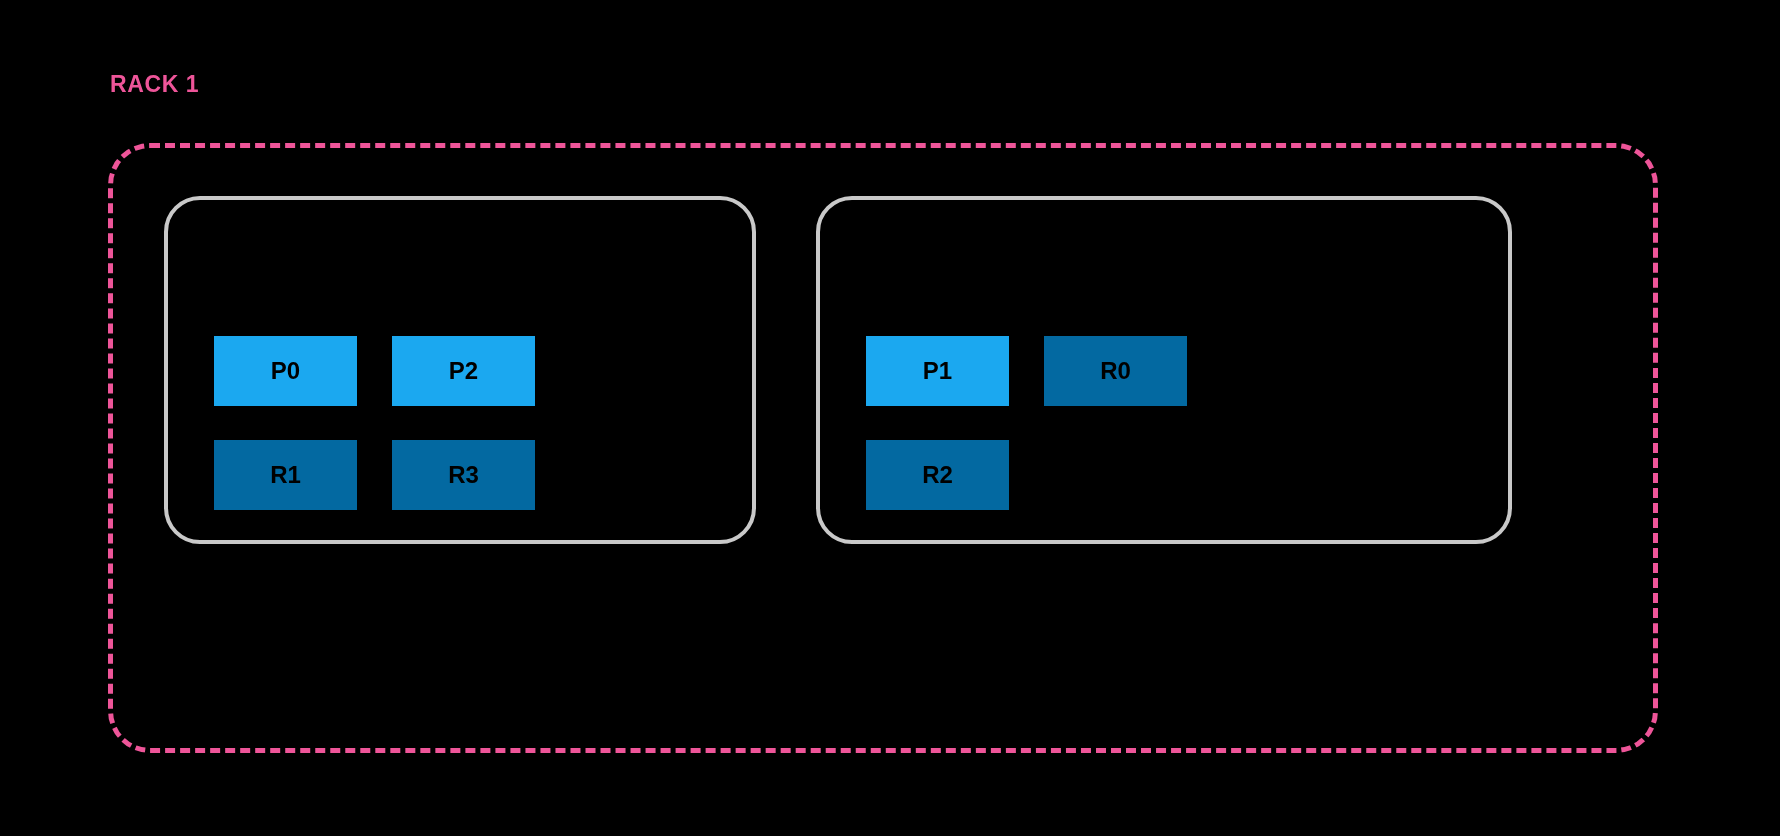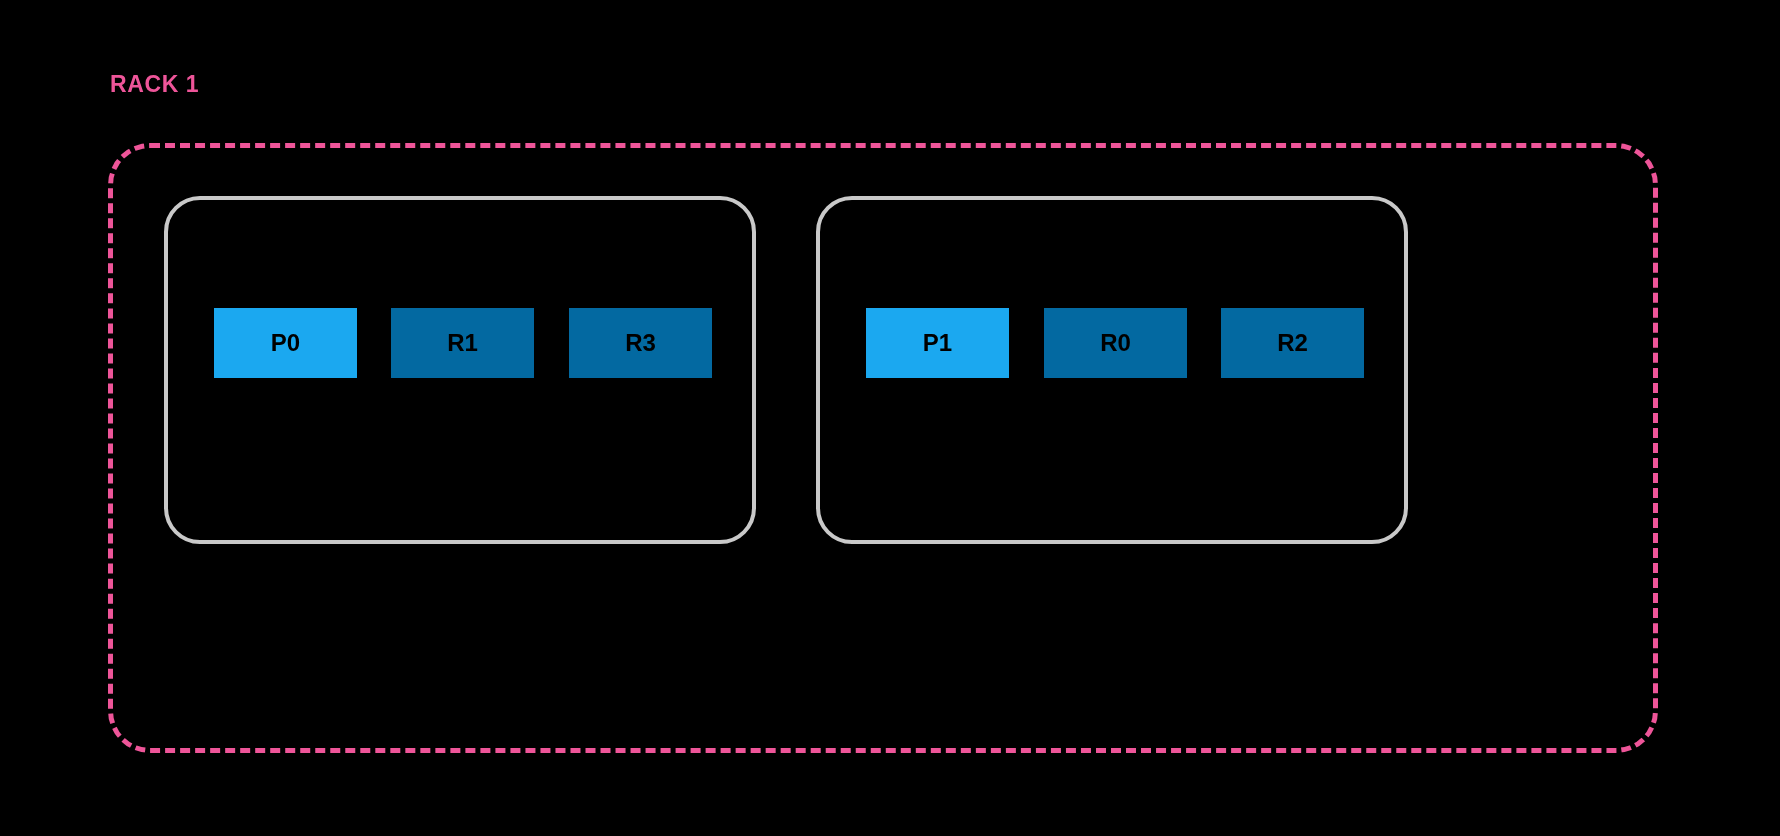--- a/index.html
+++ b/index.html
@@ -55,30 +55,31 @@
   }
   .node-box.node-0 {
     left: 164px;
     top: 196px;
     width: 592px;
     height: 348px;
   }
   .node-box.node-1 {
     left: 816px;
     top: 196px;
-    width: 592px;
+    width: 696px;
     height: 348px;
   }
 
   
   .node-grid {
     position: absolute;
     left: 46px;
-    top: 108px;
+    top: 136px;
     display: flex;
+    flex-direction: column;
     gap: 34px;
     justify-content: center;
   }
   .node-row {
     display: flex;
     flex-direction: row;
     gap: 35px;
   }
 
   .shard {
@@ -106,20 +107,21 @@
 <div id="canvas">
 
   <div class="rack-label">RACK 1</div>
 
   <div class="rack-boundary"></div>
 
   <div class="node-box node-0">
     <div class="node-grid">
       <div class="node-row">
         <div class="shard primary">P0</div>
+        <div class="shard primary">P2</div>
       </div>
       <div class="node-row">
         <div class="shard replica">R1</div>
         <div class="shard replica">R3</div>
       </div>
     </div>
   </div>
 
   <div class="node-box node-1">
     <div class="node-grid">

